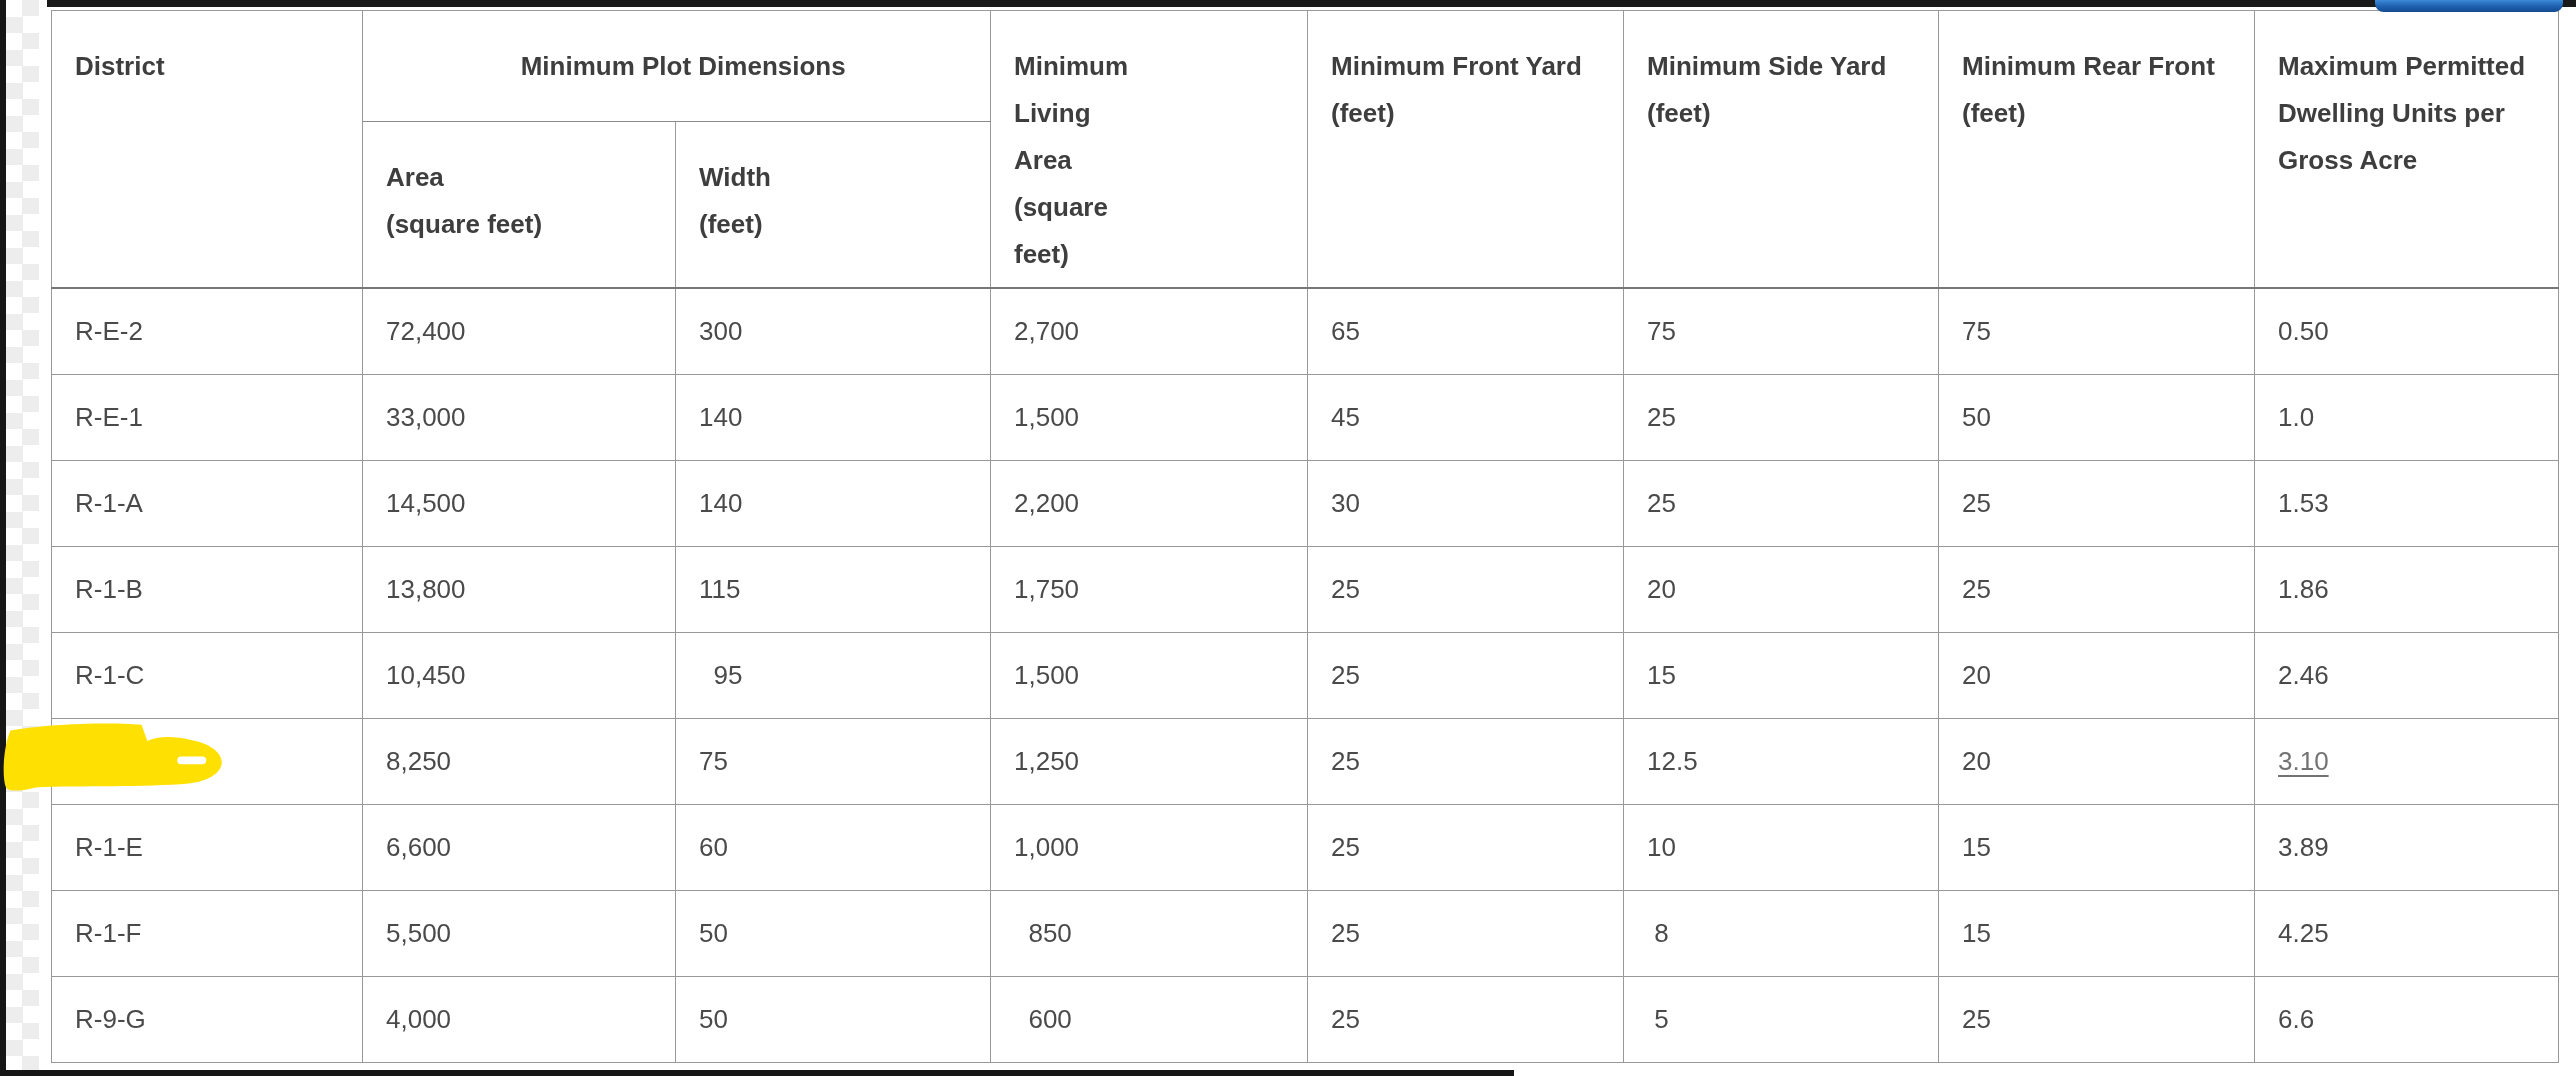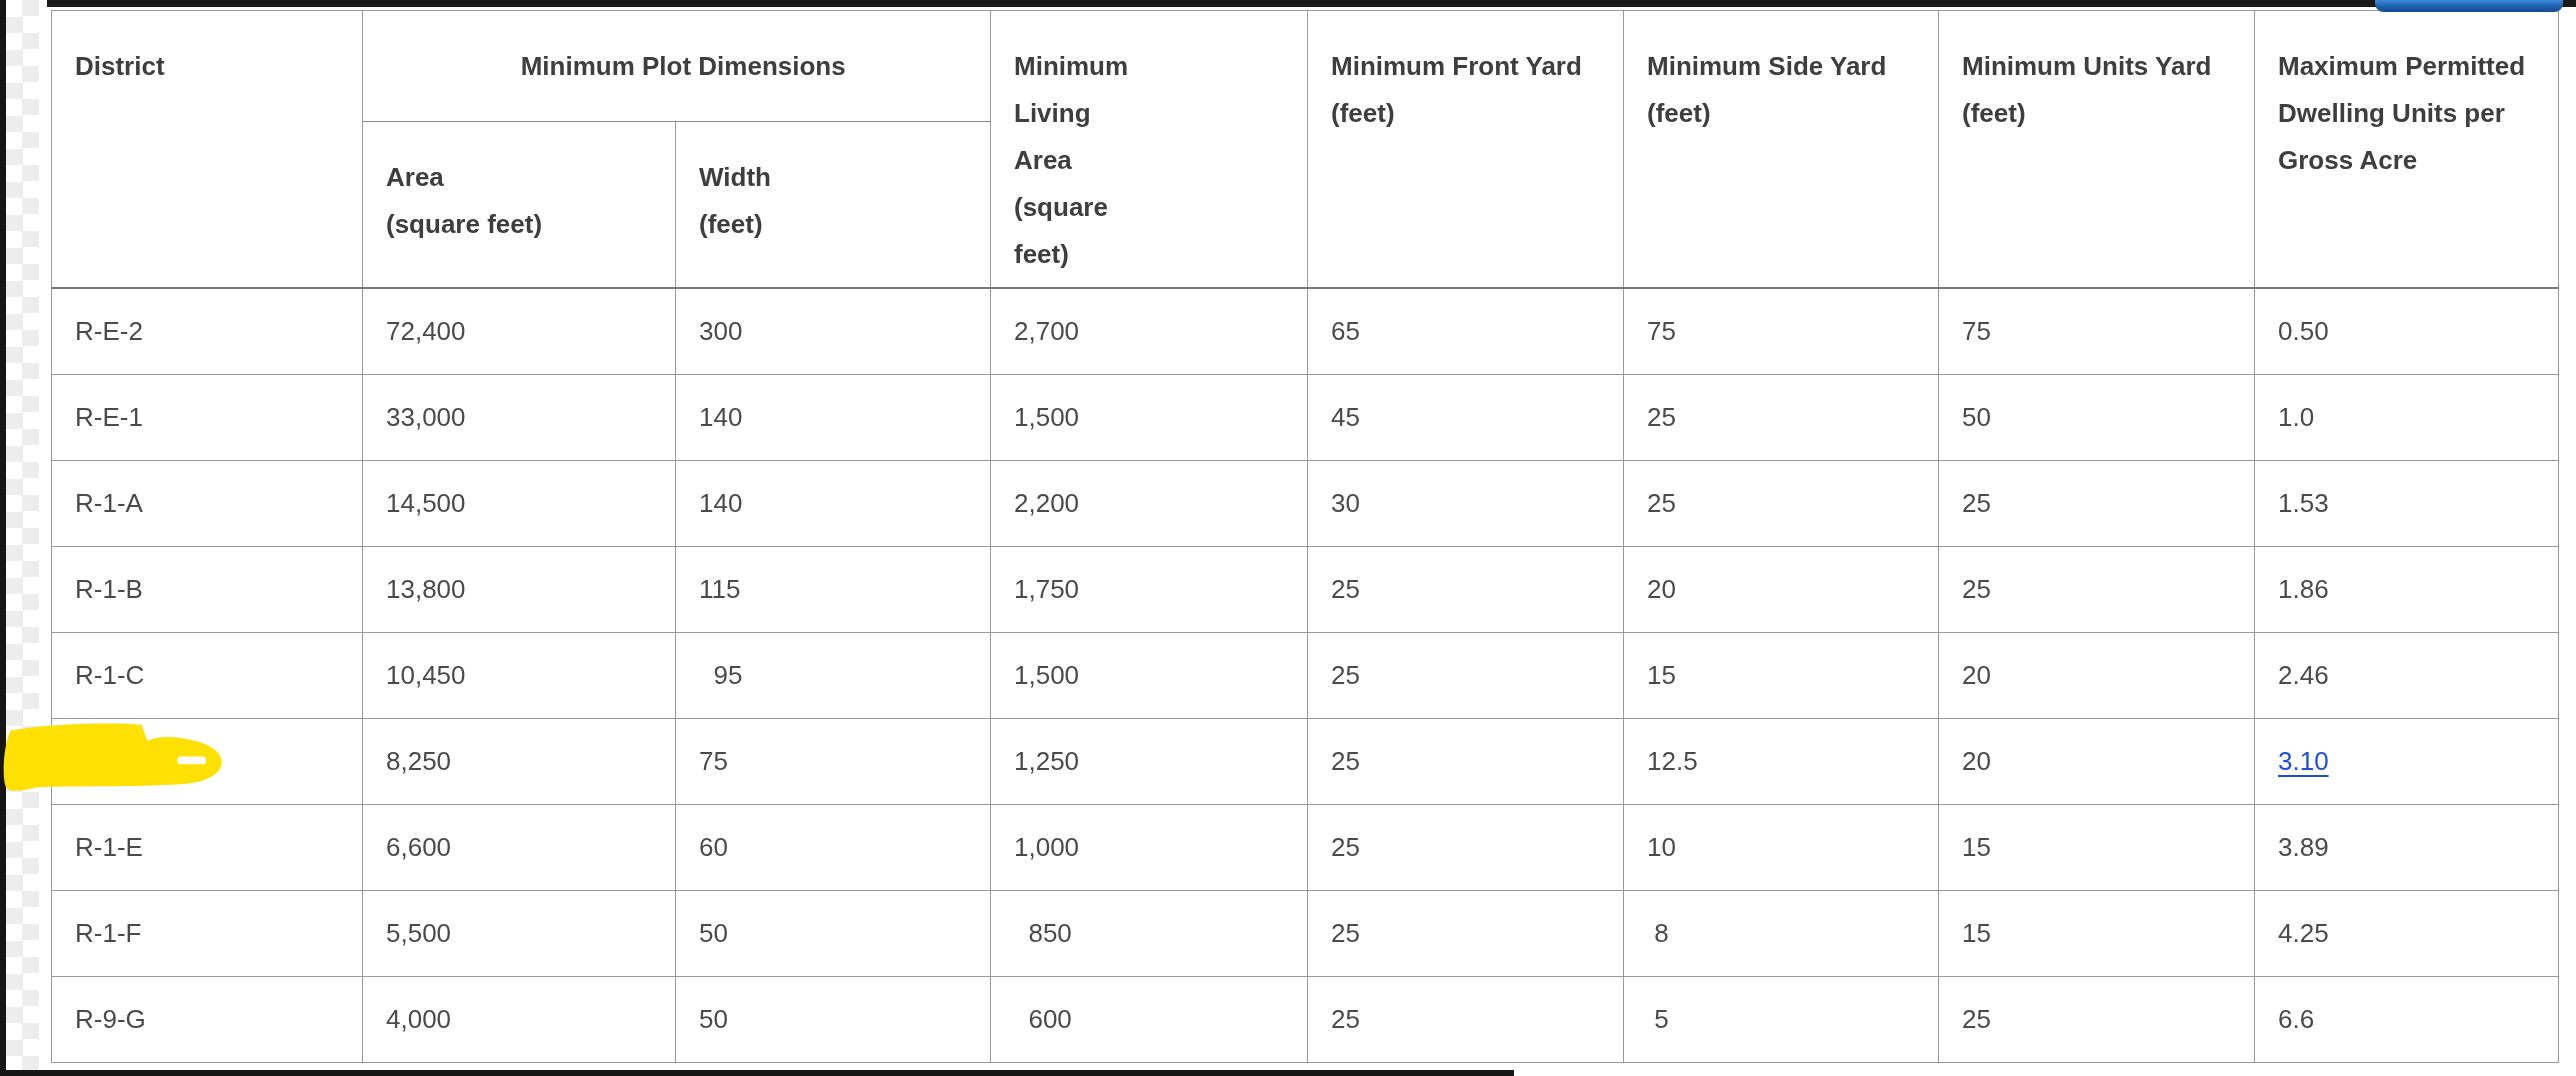--- a/index.html
+++ b/index.html
@@ -50,21 +50,21 @@
   .narrow{max-width:136px;}
   td{
     border:1.9px solid #989898;
     border-left-width:1px;border-right-width:1px;
     vertical-align:middle;
     padding:0 9.7px 0 23px;
     font-size:26px;color:#4a4a4a;
     white-space:pre-wrap;
     height:85px;
   }
-  .cell-link{color:#1d4ed8;text-decoration:underline;text-underline-offset:4.8px;}
+  .cell-link{color:#737373;text-decoration:underline;text-underline-offset:4.8px;}
   .hl-cell{position:relative;z-index:6;}
 
   
   .marker{position:absolute;left:0px;top:717px;z-index:5;}
 </style>
 </head>
 <body>
 
 <div id="screen">
 
@@ -103,21 +103,21 @@
           </th>
           <th rowspan="2">
             <span class="hline">Minimum Front Yard</span>
             <span class="hline">(feet)</span>
           </th>
           <th rowspan="2">
             <span class="hline">Minimum Side Yard</span>
             <span class="hline">(feet)</span>
           </th>
           <th rowspan="2">
-            <span class="hline">Minimum Units Yard</span>
+            <span class="hline">Minimum Rear Front</span>
             <span class="hline">(feet)</span>
           </th>
           <th rowspan="2">
             <span class="hline">Maximum Permitted</span>
             <span class="hline">Dwelling Units per</span>
             <span class="hline">Gross Acre</span>
           </th>
         </tr>
         <tr class="hrow2">
           <th>

